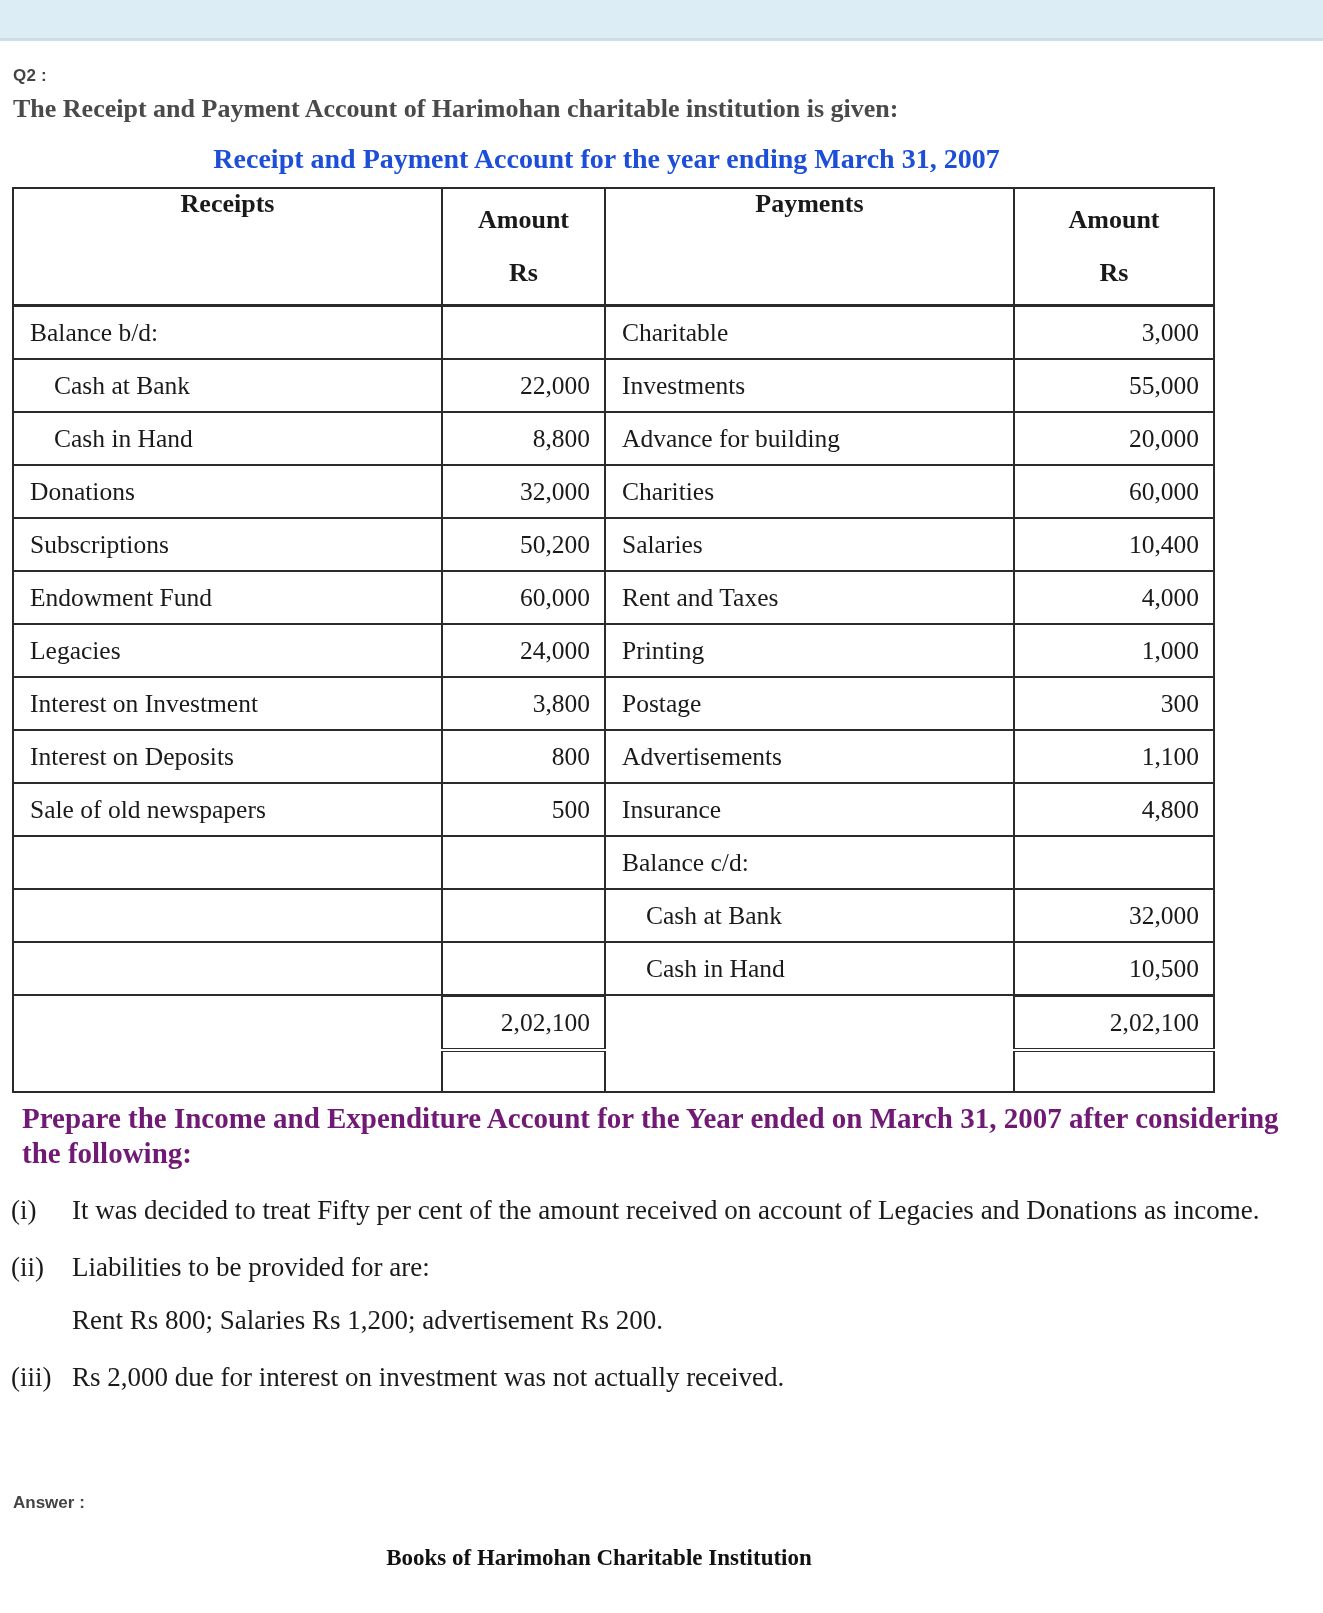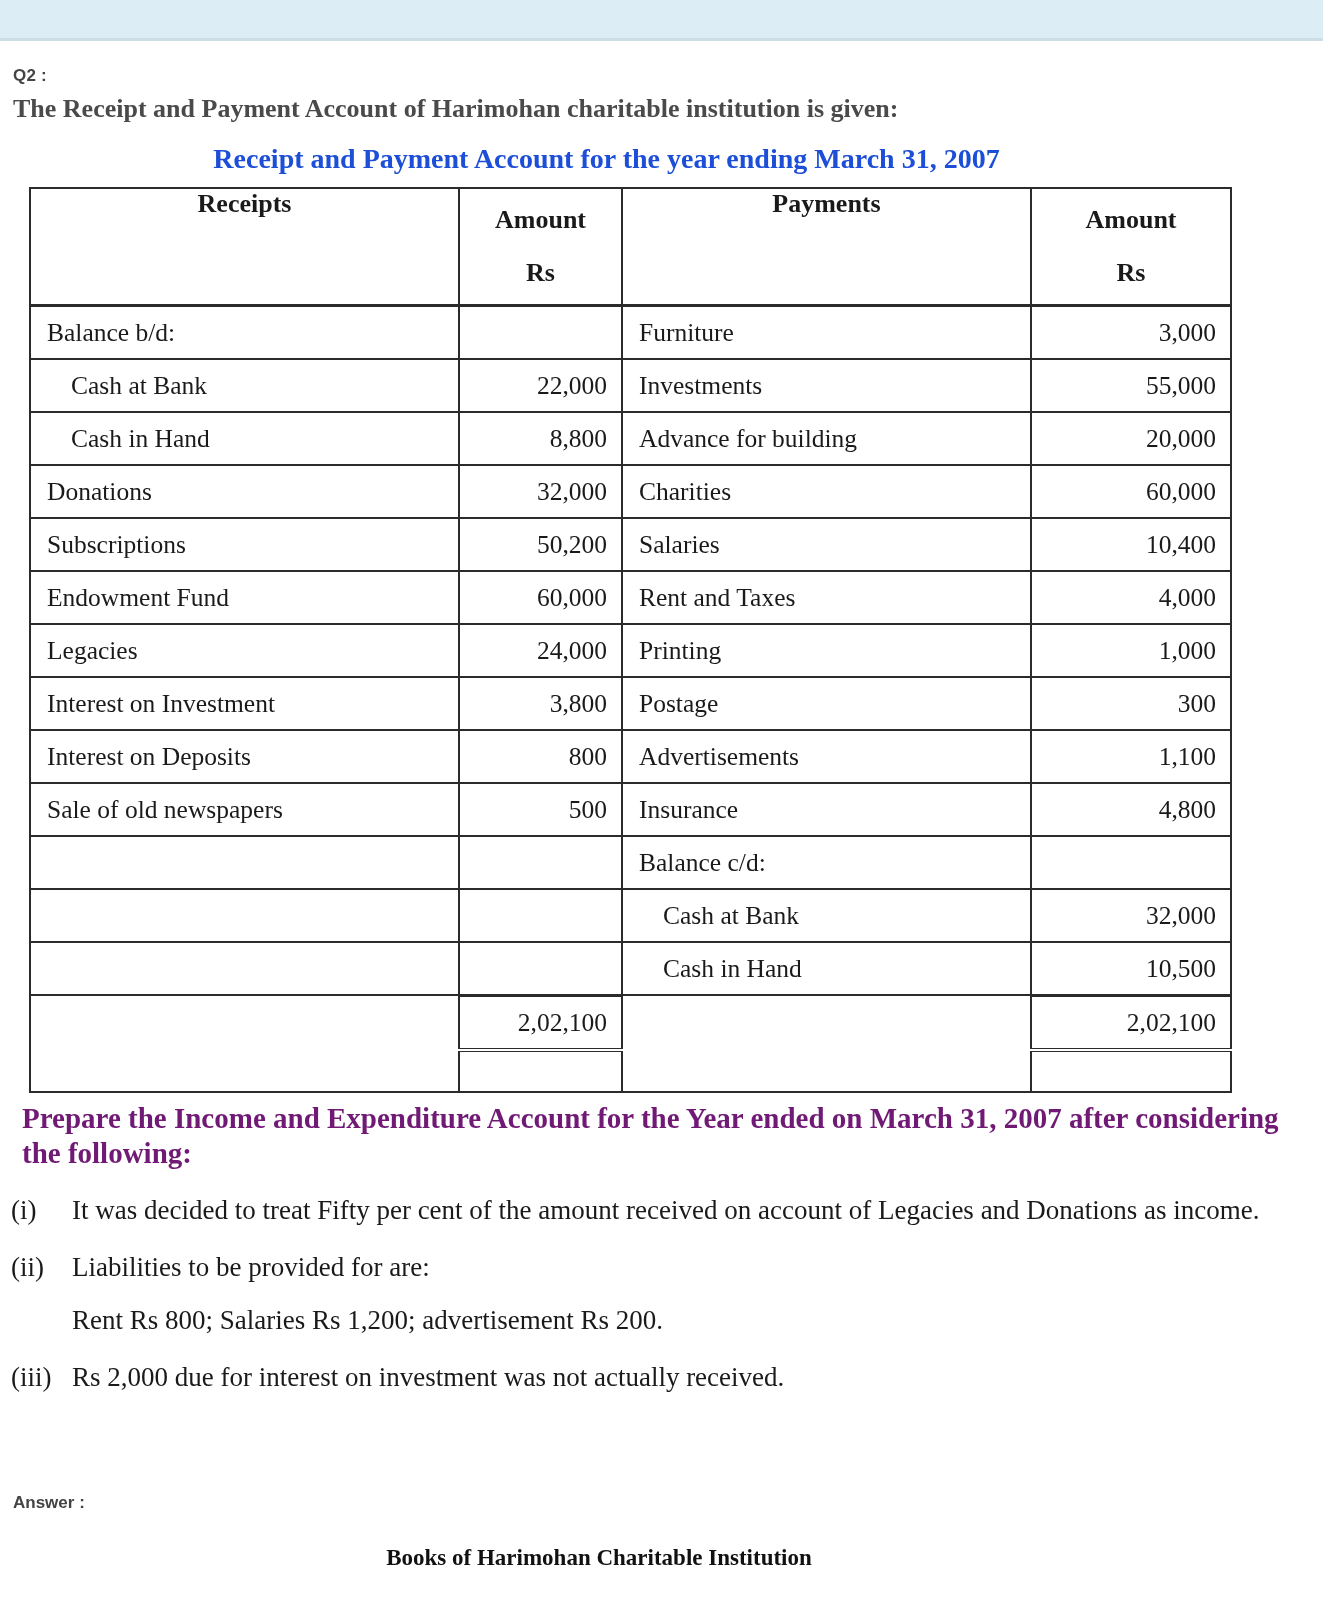--- a/index.html
+++ b/index.html
@@ -57,21 +57,21 @@
     font-weight: bold;
     font-size: 28px;
     color: #1d4ed8;
     text-align: center;
     margin: 20px 0 12px 0;
     padding-right: 110px;
   }
 
   
   .ledger-wrap {
-    margin-left: 29px;
+    margin-left: 12px;
     width: 1135px;
   }
   table.ledger {
     border-collapse: collapse;
     width: 1201px;
     table-layout: fixed;
     font-size: 25px;
   }
   table.ledger col.c-desc   { width: 429px; }
   table.ledger col.c-amt    { width: 163px; }
@@ -208,21 +208,21 @@
           <th class="two-line">
             <span>Amount</span>
             <span>Rs</span>
           </th>
         </tr>
       </thead>
       <tbody id="ledger-body">
           <tr class="first">
             <td class="desc">Balance b/d:</td>
             <td class="amt"></td>
-            <td class="desc">Furniture</td>
+            <td class="desc">Charitable</td>
             <td class="amt">3,000</td>
           </tr>
           <tr>
             <td class="desc indent">Cash at Bank</td>
             <td class="amt">22,000</td>
             <td class="desc">Investments</td>
             <td class="amt">55,000</td>
           </tr>
           <tr>
             <td class="desc indent">Cash in Hand</td>

